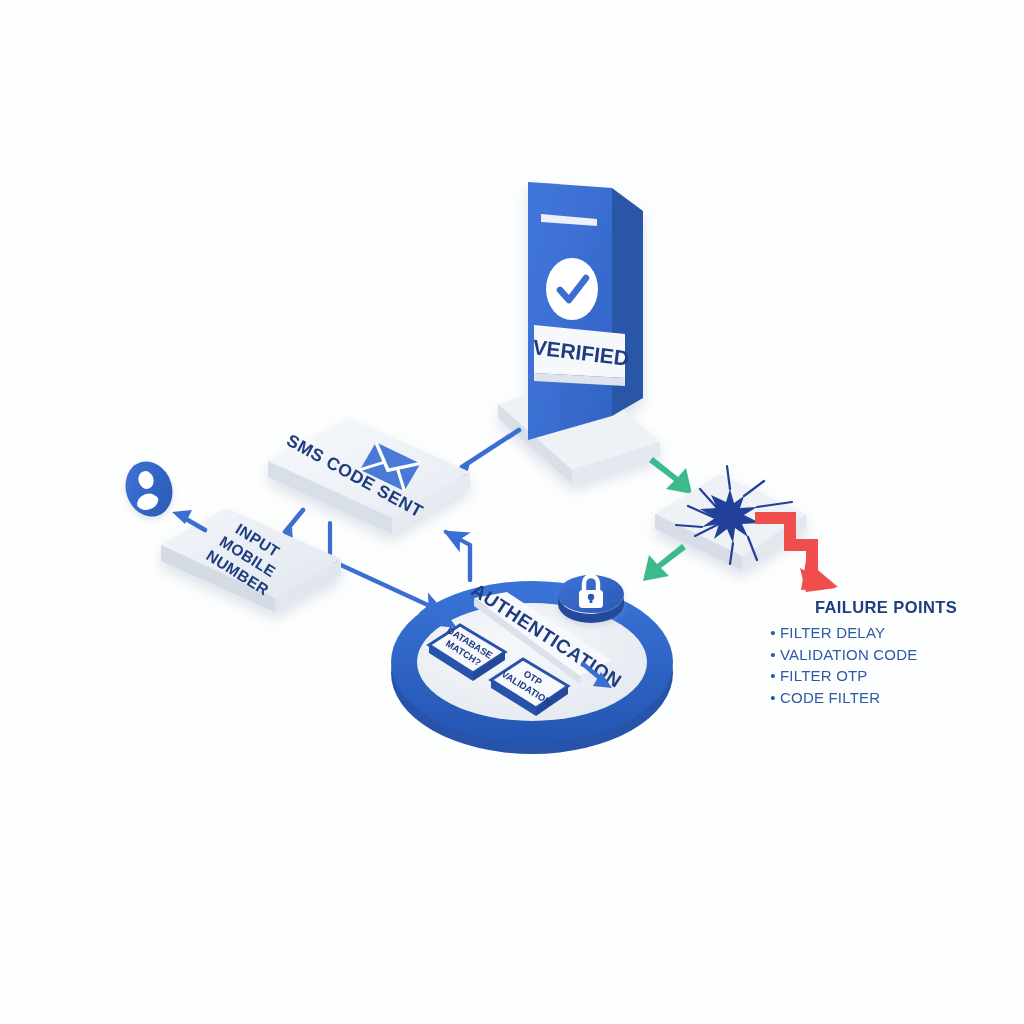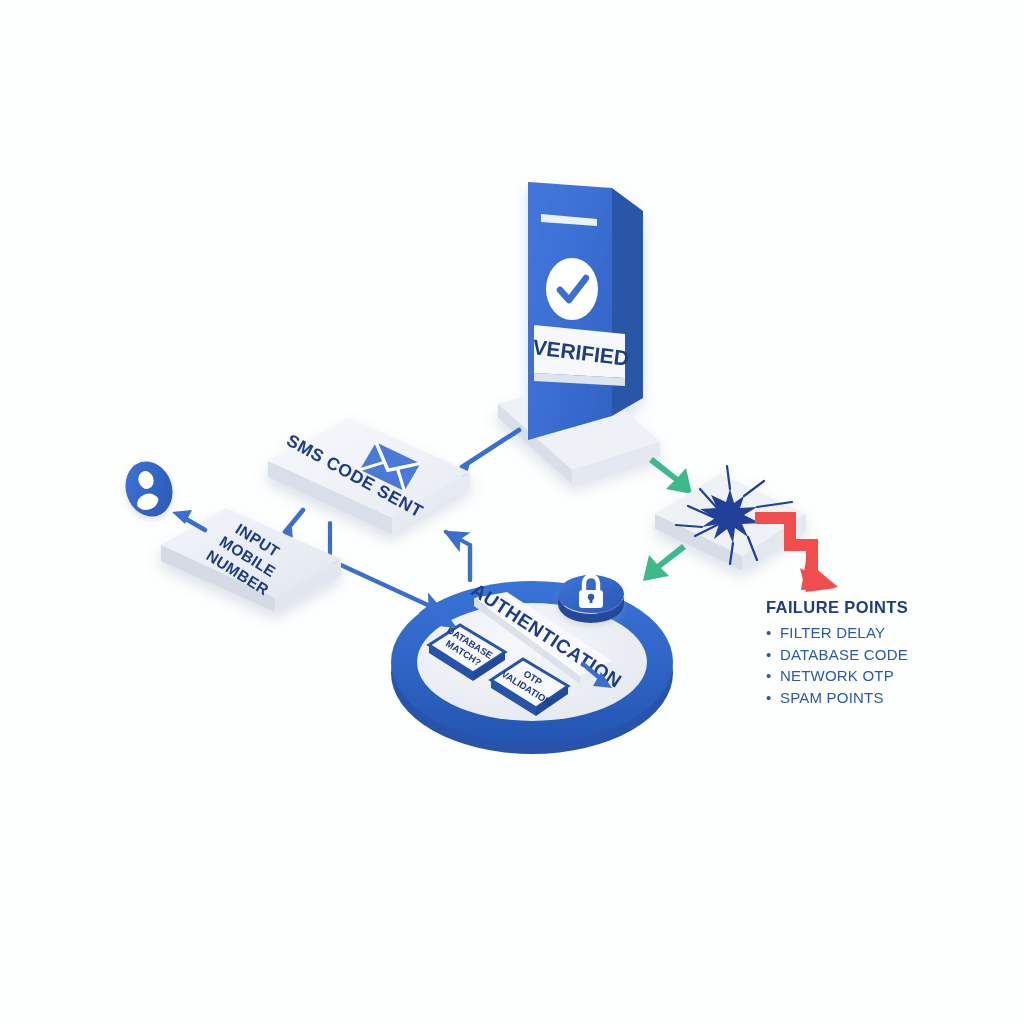--- a/index.html
+++ b/index.html
@@ -17,20 +17,21 @@
     font-family: "Liberation Sans", sans-serif;
   }
   #scene { position: absolute; inset: 0; }
 
   
   .failure-block {
     position: absolute;
     left: 766px;
     top: 598px;
     width: 240px;
+    text-align: center;
   }
   .failure-title {
     font-family: "Liberation Sans", sans-serif;
     font-weight: bold;
     font-size: 16.5px;
     letter-spacing: 0.4px;
     color: #1f3d80;
     margin: 0 0 7px 0;
     white-space: nowrap;
   }
@@ -277,26 +278,26 @@
 
   <div class="failure-block">
     <div class="failure-title">FAILURE POINTS</div>
     <ul class="failure-list">
       <li>
         <span class="bullet-dot">•</span>
         <span>FILTER DELAY</span>
       </li>
       <li>
         <span class="bullet-dot">•</span>
-        <span>DATABASE CODE</span>
+        <span>VALIDATION CODE</span>
       </li>
       <li>
         <span class="bullet-dot">•</span>
-        <span>NETWORK OTP</span>
+        <span>FILTER OTP</span>
       </li>
       <li>
         <span class="bullet-dot">•</span>
-        <span>SPAM POINTS</span>
+        <span>CODE FILTER</span>
       </li>
     </ul>
   </div>
 
 </div>
 
 </body></html>

